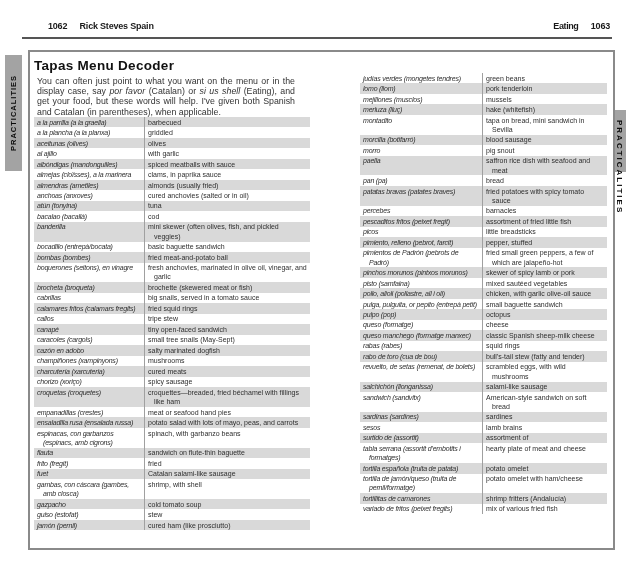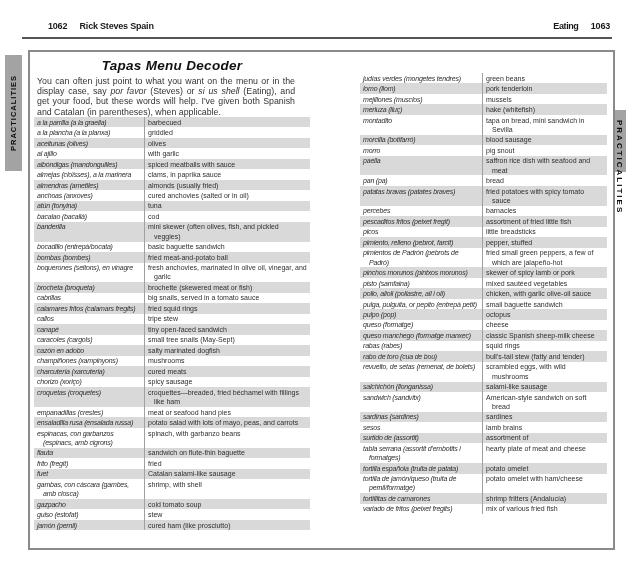--- a/index.html
+++ b/index.html
@@ -26,22 +26,22 @@
   .tab-text{position:absolute;font-size:7.5px;font-weight:bold;color:#0a0a0a;letter-spacing:1px;
     display:flex;align-items:center;justify-content:center;}
   .tab-text-left{left:5px;top:55px;width:17px;height:116px;writing-mode:vertical-rl;transform:rotate(180deg);}
   .tab-text-right{left:612px;top:94px;width:15px;height:146px;writing-mode:vertical-rl;letter-spacing:2px;font-size:8px;}
   
   .decoder-box{
     position:absolute;left:28px;top:50px;width:583px;height:496px;
     border:2px solid var(--border);background:#fff;overflow:hidden;
   }
   .decoder-title{
-    position:absolute;left:4px;top:6px;width:276px;text-align:center;
-    font-size:13.5px;font-weight:bold;color:#111;letter-spacing:.3px;font-style:italic;
+    position:absolute;left:4px;top:6px;width:276px;text-align:left;
+    font-size:13.5px;font-weight:bold;color:#111;letter-spacing:.3px;
   }
   .decoder-intro{
     position:absolute;left:7px;top:24px;width:258px;
     font-size:8.8px;line-height:10.2px;color:#333;text-align:justify;
   }
   .decoder-intro em{}
   
   .tcol{position:absolute;display:flex;flex-direction:column;}
   .tcol-left{left:4px;top:65px;width:276px;}
   .tcol-right{left:330px;top:21px;width:247px;}
@@ -69,21 +69,21 @@
 </div>
 <div class="head-rule"></div>
 
 <div class="tab-box tab-box-left"></div>
 <div class="tab-text tab-text-left">PRACTICALITIES</div>
 <div class="tab-box tab-box-right"></div>
 <div class="tab-text tab-text-right">PRACTICALITIES</div>
 
 <div class="decoder-box">
   <div class="decoder-title">Tapas Menu Decoder</div>
-  <div class="decoder-intro" id="intro"><span>You can often just point to what you want on the menu or in the display case, say </span><em>por favor</em><span> (Steves) or </span><em>si us shell</em><span> (Eating), and get your food, but these words will help. I've given both Spanish and Catalan (in parentheses), when applicable.</span></div>
+  <div class="decoder-intro" id="intro"><span>You can often just point to what you want on the menu or in the display case, say </span><em>por favor</em><span> (Catalan) or </span><em>si us shell</em><span> (Eating), and get your food, but these words will help. I've given both Spanish and Catalan (in parentheses), when applicable.</span></div>
   <div class="tcol tcol-left" id="tcol-left">
       <div class="trow shade">
         <div class="es">a la parrilla (a la graella)</div>
         <div class="en">barbecued</div>
       </div>
       <div class="trow">
         <div class="es">a la plancha (a la planxa)</div>
         <div class="en">griddled</div>
       </div>
       <div class="trow shade">

